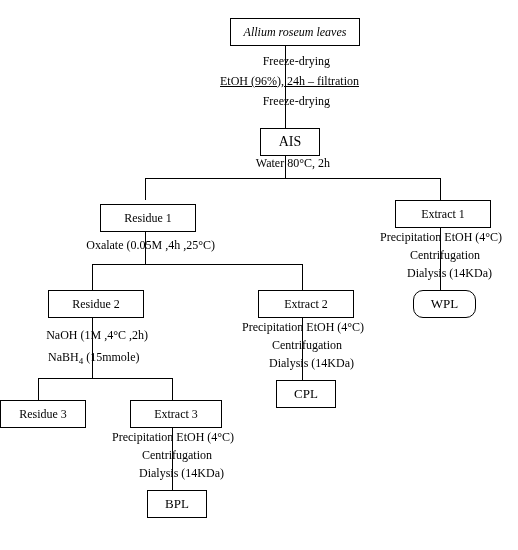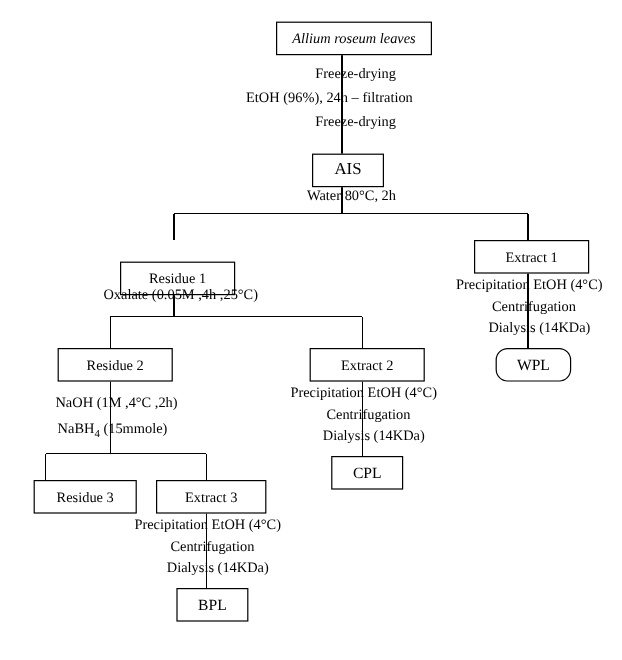--- a/index.html
+++ b/index.html
@@ -77,30 +77,30 @@
   <line x1="302" y1="314" x2="302" y2="380"></line>
 
   <line x1="172" y1="424" x2="172" y2="490"></line>
 </svg>
 
 <div class="box" style="left:230px; top:18px; width:112px; height:22px;">
   <span class="italic">Allium roseum leaves</span>
 </div>
 
 <div class="txt" style="left:240px; top:54px; width:90px;">Freeze-drying</div>
-<div class="txt" style="left:204px; top:74px; width:140px;">EtOH (96%), 24h – filtration</div>
+<div class="txt" style="left:219px; top:74px; width:140px;text-decoration:underline;">EtOH (96%), 24h – filtration</div>
 <div class="txt" style="left:240px; top:94px; width:90px;">Freeze-drying</div>
 
 <div class="box" style="left:260px; top:128px; width:42px; height:22px; font-size:14px;">
   <span>AIS</span>
 </div>
 
 <div class="txt" style="left:240px; top:156px; width:90px;">Water 80°C, 2h</div>
 
-<div class="box" style="left:100px; top:218px; width:78px; height:22px;">
+<div class="box" style="left:100px; top:204px; width:78px; height:22px;">
   <span>Residue 1</span>
 </div>
 
 <div class="box" style="left:395px; top:200px; width:78px; height:22px;">
   <span>Extract 1</span>
 </div>
 
 <div class="txt" style="left:380px; top:230px; width:120px;">Precipitation EtOH (4°C)</div>
 <div class="txt" style="left:400px; top:248px; width:80px;">Centrifugation</div>
 <div class="txt" style="left:392px; top:266px; width:100px;">Dialysis (14KDa)</div>
@@ -125,21 +125,21 @@
 
 <div class="box" style="left:276px; top:380px; width:42px; height:22px; font-size:13px;">
   <span>CPL</span>
 </div>
 
 <div class="txt" style="left:38px; top:328px; width:110px;">NaOH (1M ,4°C ,2h)</div>
 <div class="txt" style="left:48px; top:350px; width:90px;">
   <span>NaBH</span><span class="sub">4</span><span> (15mmole)</span>
 </div>
 
-<div class="box" style="left:0px; top:400px; width:68px; height:22px;margin-left:28px;">
+<div class="box" style="left:0px; top:400px; width:68px; height:22px;">
   <span>Residue 3</span>
 </div>
 
 <div class="box" style="left:130px; top:400px; width:74px; height:22px;">
   <span>Extract 3</span>
 </div>
 
 <div class="txt" style="left:112px; top:430px; width:120px;">Precipitation EtOH (4°C)</div>
 <div class="txt" style="left:132px; top:448px; width:80px;">Centrifugation</div>
 <div class="txt" style="left:124px; top:466px; width:100px;">Dialysis (14KDa)</div>

